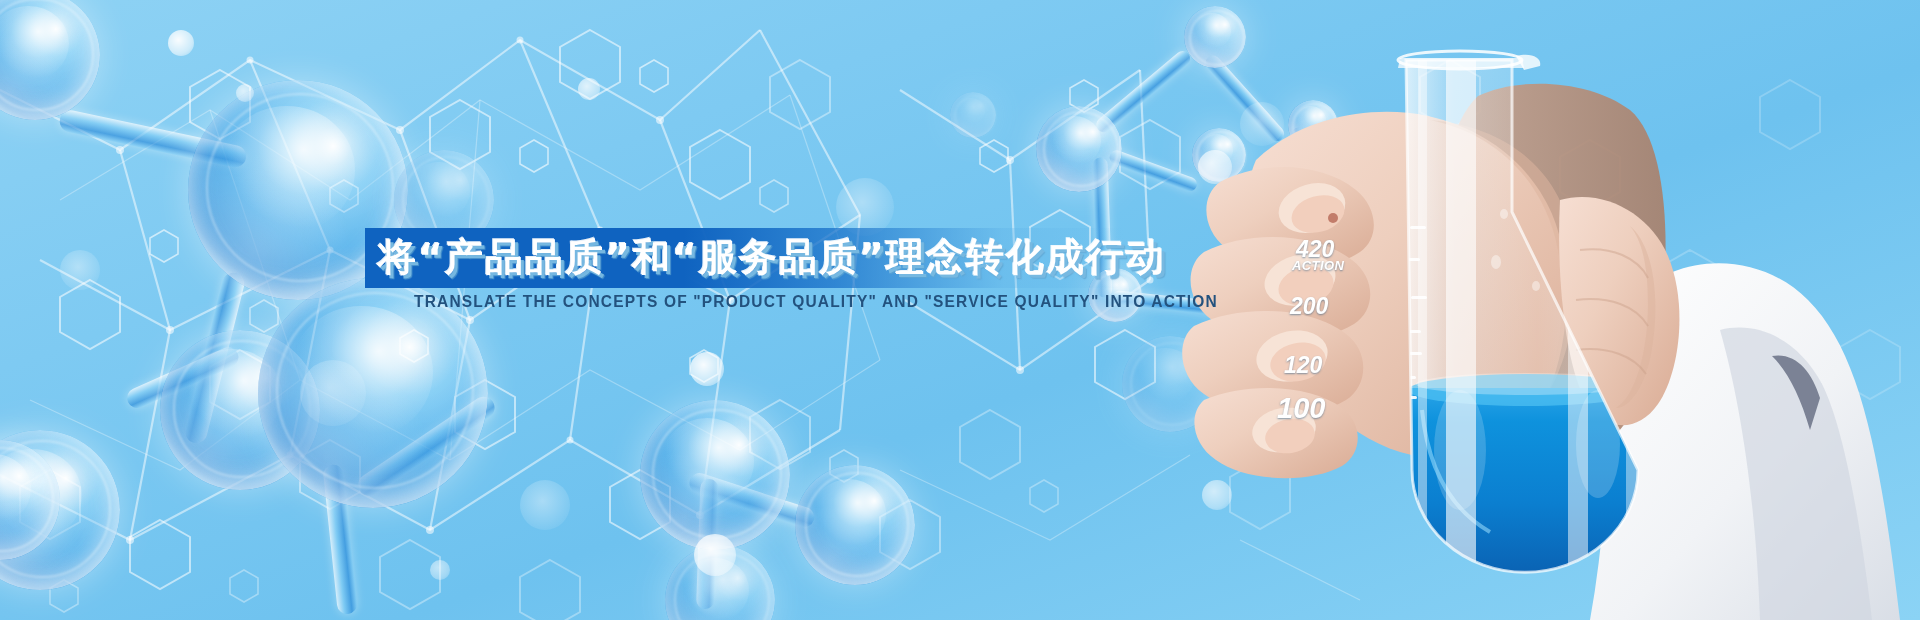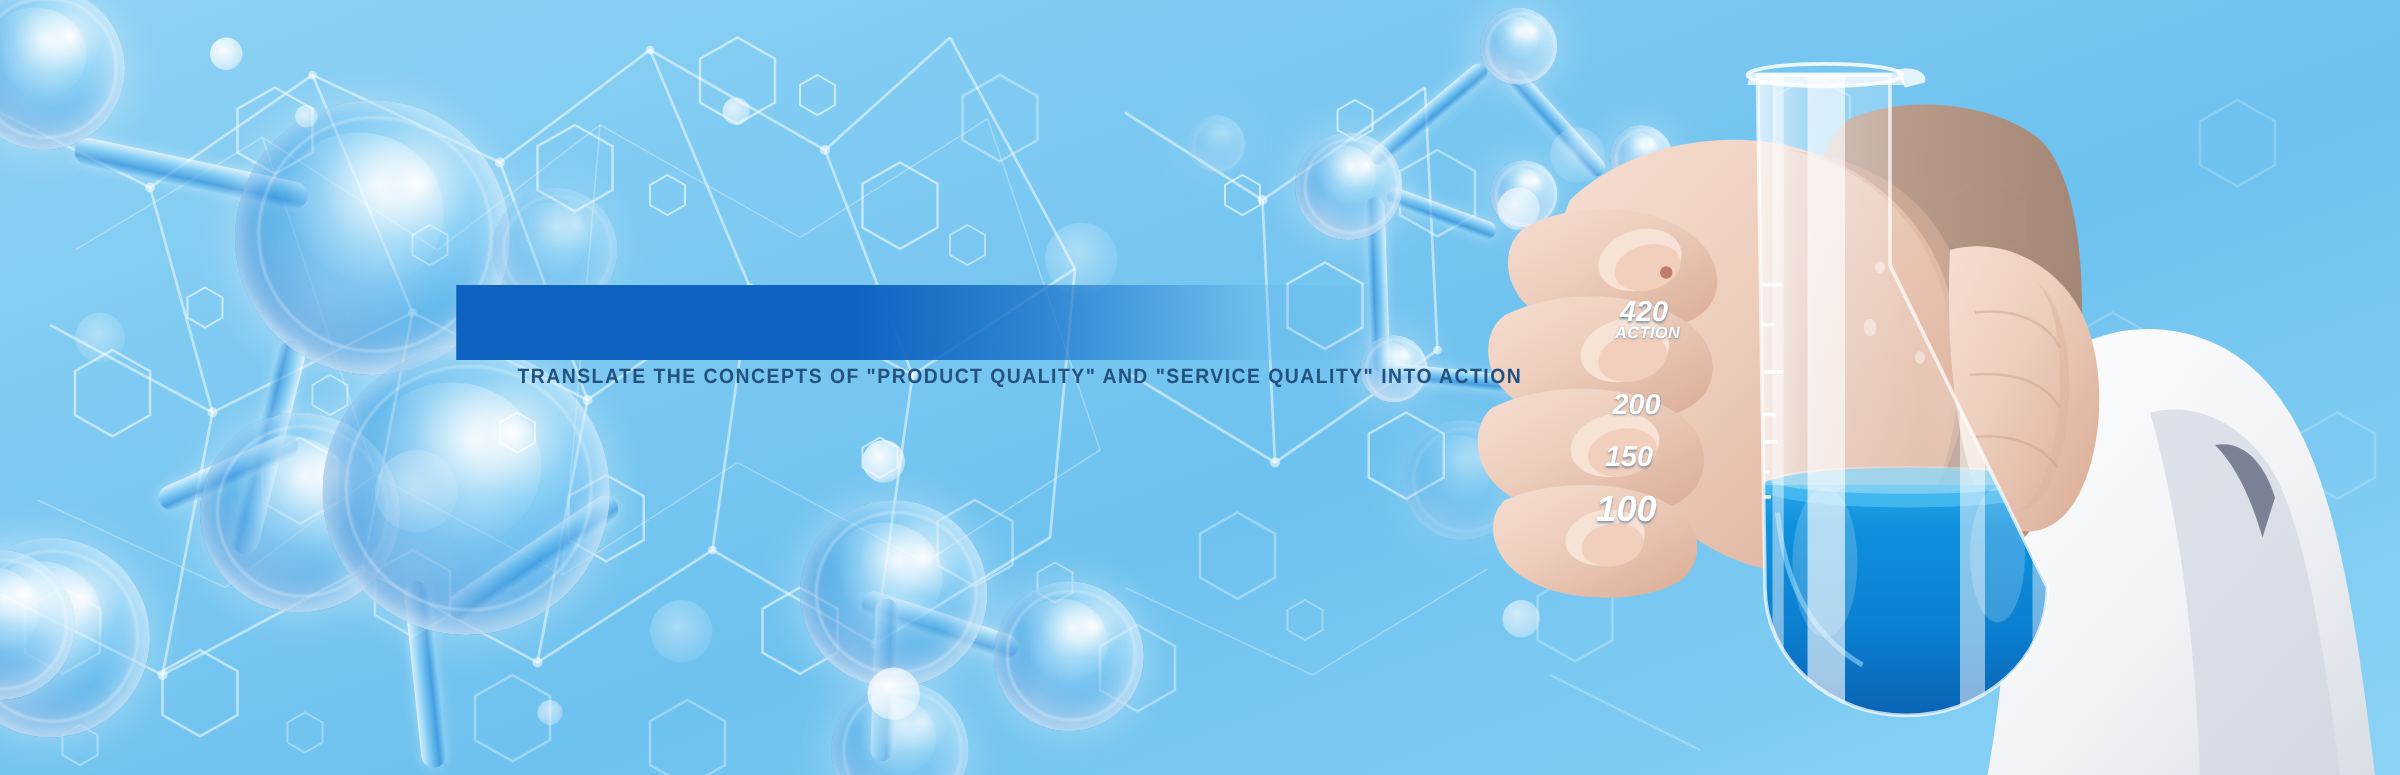--- a/index.html
+++ b/index.html
@@ -104,21 +104,21 @@
     position: absolute;
     color: #ffffff;
     font-family: "Liberation Sans", sans-serif;
     font-weight: bold;
     font-style: italic;
     text-shadow: 0 1px 2px rgba(40,90,130,.55);
     white-space: nowrap;
   }
   .grad.v250 { left: 1296px; top: 236px; font-size: 23px; }
   .grad.approx { left: 1292px; top: 258px; font-size: 13px; letter-spacing: .4px; }
-  .grad.v200 { left: 1290px; top: 310px; font-size: 23px; }
+  .grad.v200 { left: 1290px; top: 293px; font-size: 23px; }
   .grad.v150 { left: 1284px; top: 352px; font-size: 23px; }
   .grad.v100 { left: 1277px; top: 392px; font-size: 29px; }
 </style>
 </head>
 <body>
 
 <div id="banner">
 
   <svg class="layer" viewBox="0 0 1920 620" preserveAspectRatio="none">
     <defs>
@@ -413,21 +413,22 @@
       </g>
     </g>
 
     <path d="M246,60 L352,60 L352,212 L478,470 a106,96 0 0 1 -226,0 L246,60 Z" fill="none" stroke="#ffffff" stroke-opacity=".7" stroke-width="3"></path>
     <path d="M240,58 L362,58 L364,68 L238,68 Z" fill="#ffffff" opacity=".72"></path>
     <ellipse cx="300" cy="60" rx="62" ry="9" fill="none" stroke="#ffffff" stroke-opacity=".85" stroke-width="3"></ellipse>
     <path d="M356,56 C372,52 382,58 380,66 L364,70 Z" fill="#ffffff" opacity=".8"></path>
   </svg>
 
   <div id="headline-bar"></div>
+  <div id="headline">将“产品品质”和“服务品质”理念转化成行动</div>
   <div id="subtitle">TRANSLATE THE CONCEPTS OF "PRODUCT QUALITY" AND "SERVICE QUALITY" INTO ACTION</div>
 
   <div class="grad v250">420</div>
   <div class="grad approx">ACTION</div>
   <div class="grad v200">200</div>
-  <div class="grad v150">150</div>
+  <div class="grad v150">120</div>
   <div class="grad v100">100</div>
 
 </div>
 
 </body></html>

